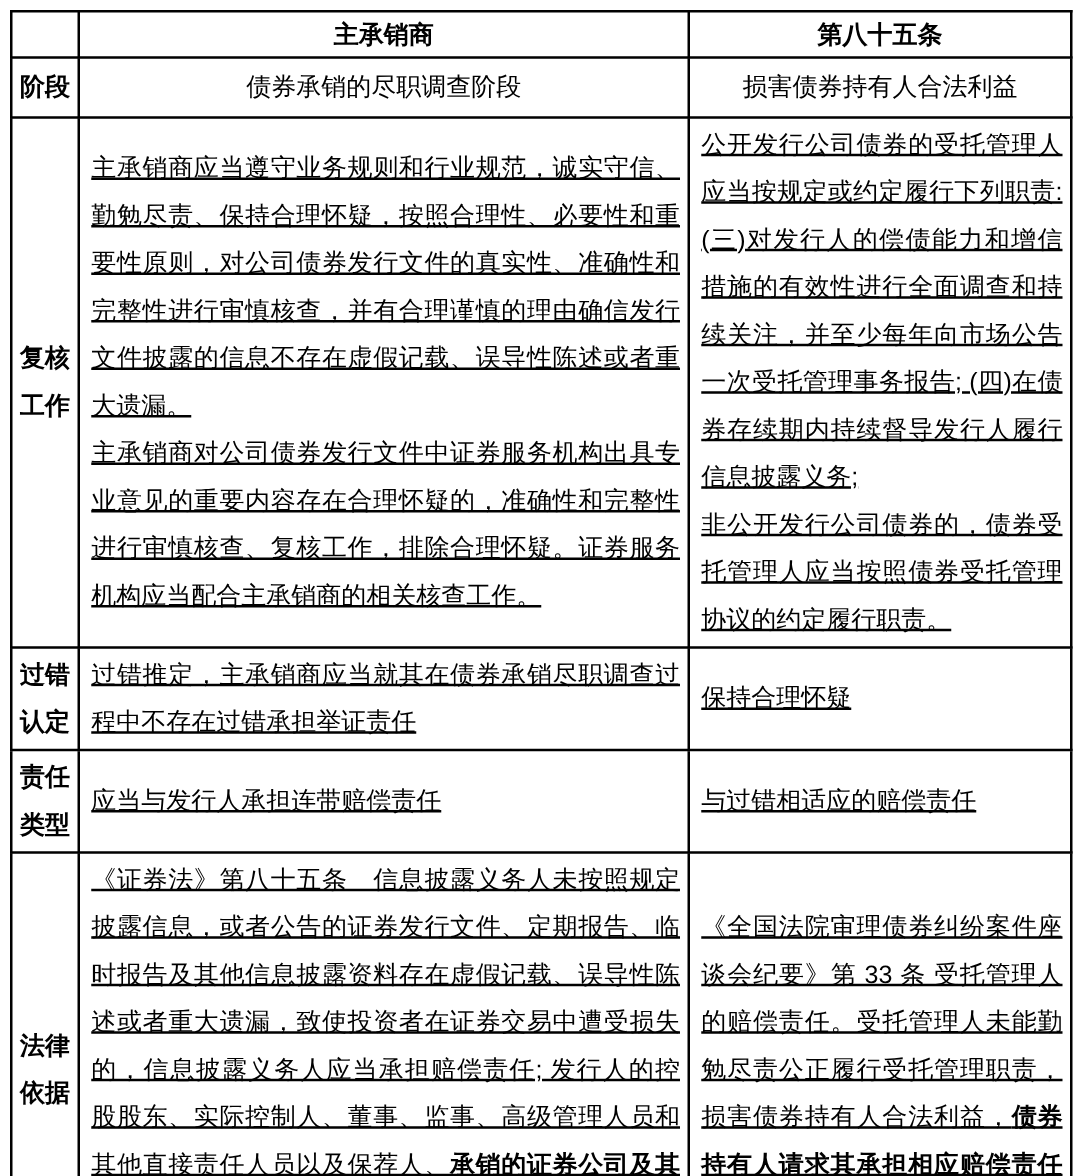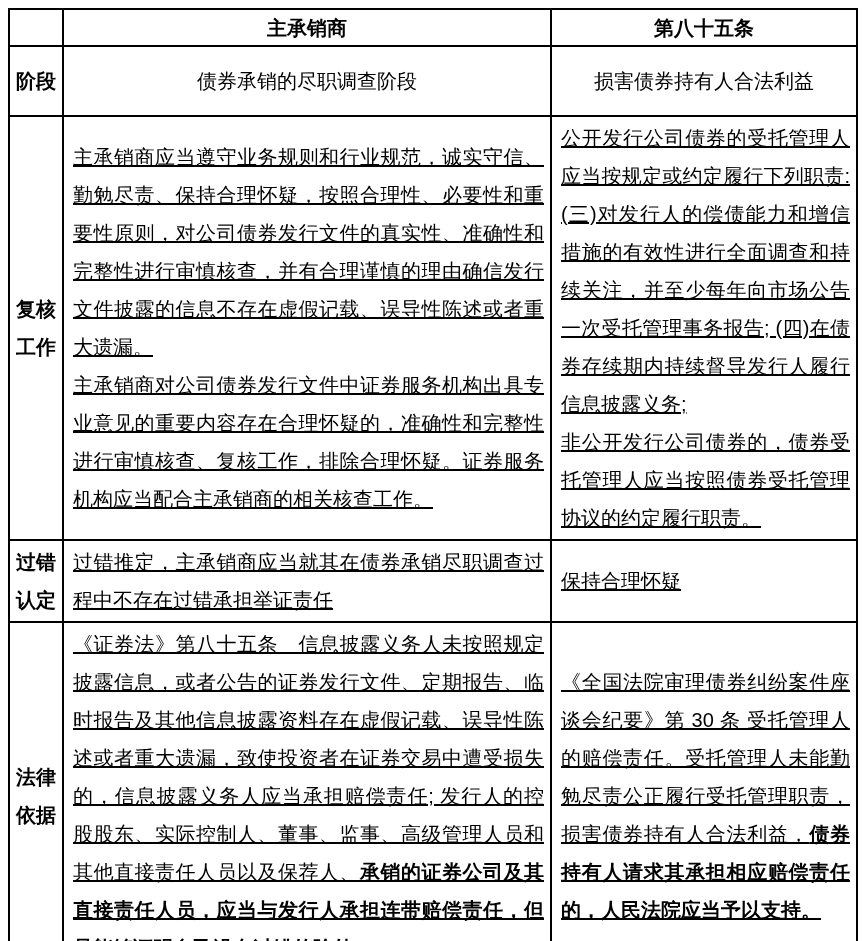--- a/index.html
+++ b/index.html
@@ -39,21 +39,21 @@
     line-height: 24px;
   }
   td.label-cell {
     font-weight: 700;
     text-align: center;
     padding: 0 3px;          
     line-height: 38px;
   }
   td.center-cell {
     text-align: center;
-    padding: 15px 4px;
+    padding: 4px 4px;
     line-height: 38px;
   }
   td.body-cell {
     text-align: justify;
     padding: 2px 6px 2px 9px;
     line-height: 38px;
     text-decoration: underline;
   }
   .para { margin: 0; }
   .run-bold { font-weight: 700; }
@@ -100,24 +100,33 @@
   <tr class="r-fault">
     <td class="label-cell">过错认定</td>
     <td class="body-cell">
           <div class="para"><span>过错推定，主承销商应当就其在债券承销尽职调查过程中不存在过错承担举证责任</span></div>
         </td>
     <td class="body-cell">
           <div class="para"><span>保持合理怀疑</span></div>
         </td>
   </tr>
 
+  <tr class="r-liability">
+    <td class="label-cell">责任类型</td>
+    <td class="body-cell">
+          <div class="para"><span>应当与发行人承担连带赔偿责任</span></div>
+        </td>
+    <td class="body-cell">
+          <div class="para"><span>与过错相适应的赔偿责任</span></div>
+        </td>
+  </tr>
 
   <tr class="r-legal">
     <td class="label-cell">法律依据</td>
     <td class="body-cell">
           <div class="para"><span>《证券法》第八十五条　信息披露义务人未按照规定披露信息，或者公告的证券发行文件、定期报告、临时报告及其他信息披露资料存在虚假记载、误导性陈述或者重大遗漏，致使投资者在证券交易中遭受损失的，信息披露义务人应当承担赔偿责任; 发行人的控股股东、实际控制人、董事、监事、高级管理人员和其他直接责任人员以及保荐人、</span><span class="run-bold">承销的证券公司及其直接责任人员，应当与发行人承担连带赔偿责任，但是能够证明自己没有过错的除外。</span></div>
         </td>
     <td class="body-cell">
-          <div class="para"><span>《全国法院审理债券纠纷案件座谈会纪要》第 30 条 受托管理人的赔偿责任。受托管理人未能勤勉尽责公正履行受托管理职责，损害债券持有人合法利益，</span><span class="run-bold">债券持有人请求其承担相应赔偿责任的，人民法院应当予以支持。</span></div>
+          <div class="para"><span>《全国法院审理债券纠纷案件座谈会纪要》第 33 条 受托管理人的赔偿责任。受托管理人未能勤勉尽责公正履行受托管理职责，损害债券持有人合法利益，</span><span class="run-bold">债券持有人请求其承担相应赔偿责任的，人民法院应当予以支持。</span></div>
         </td>
   </tr>
 </tbody>
   </table>
 
 </body></html>

